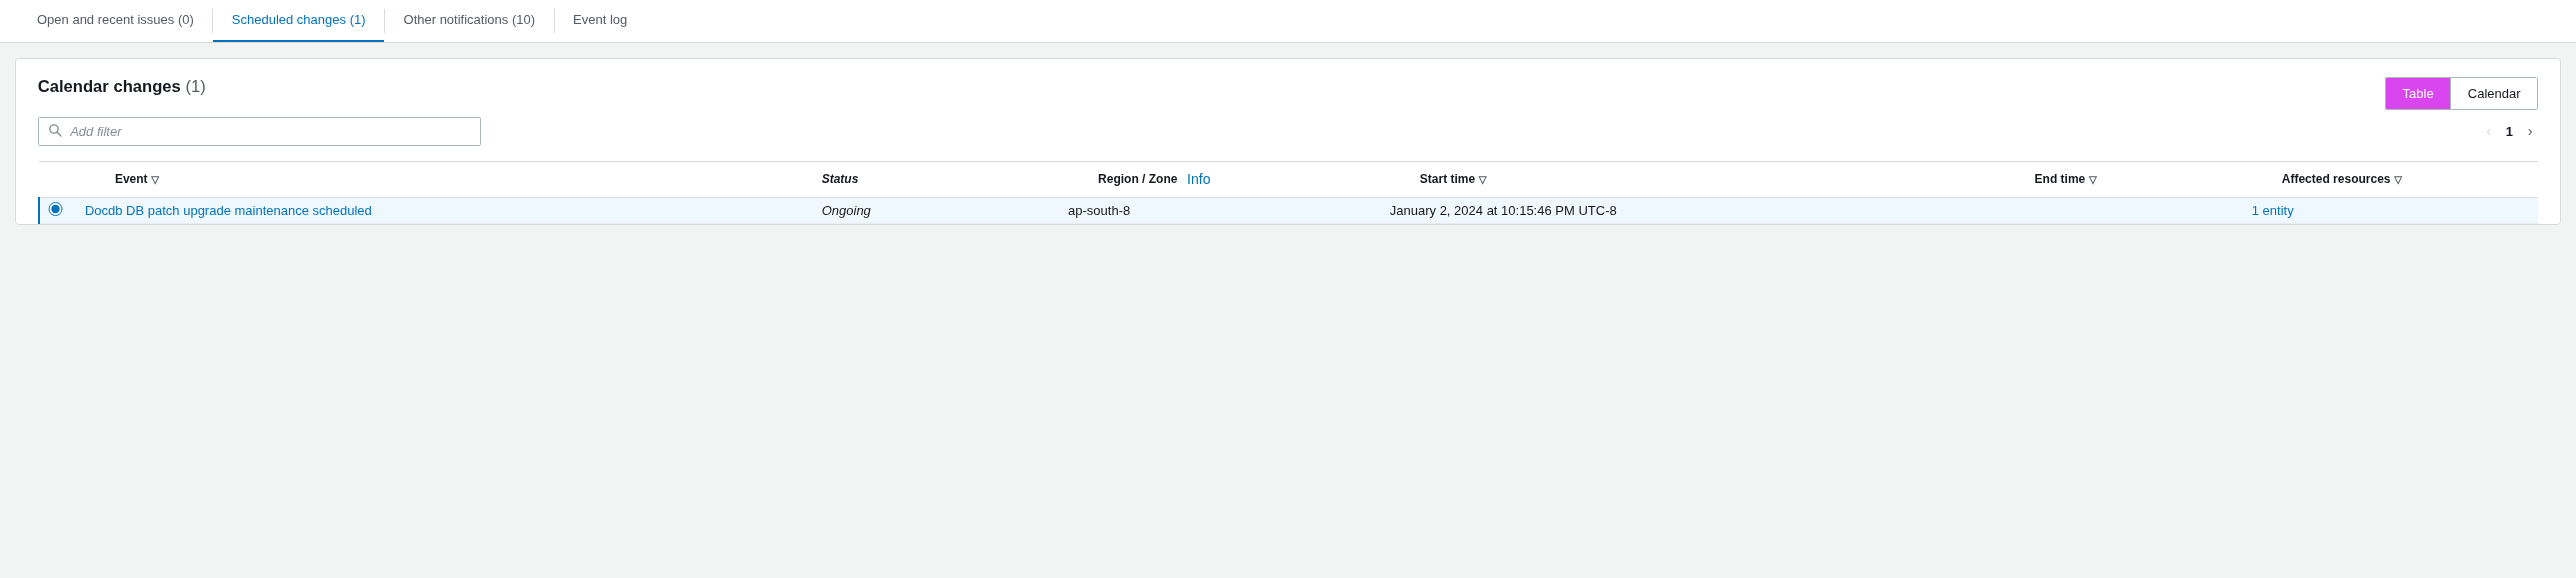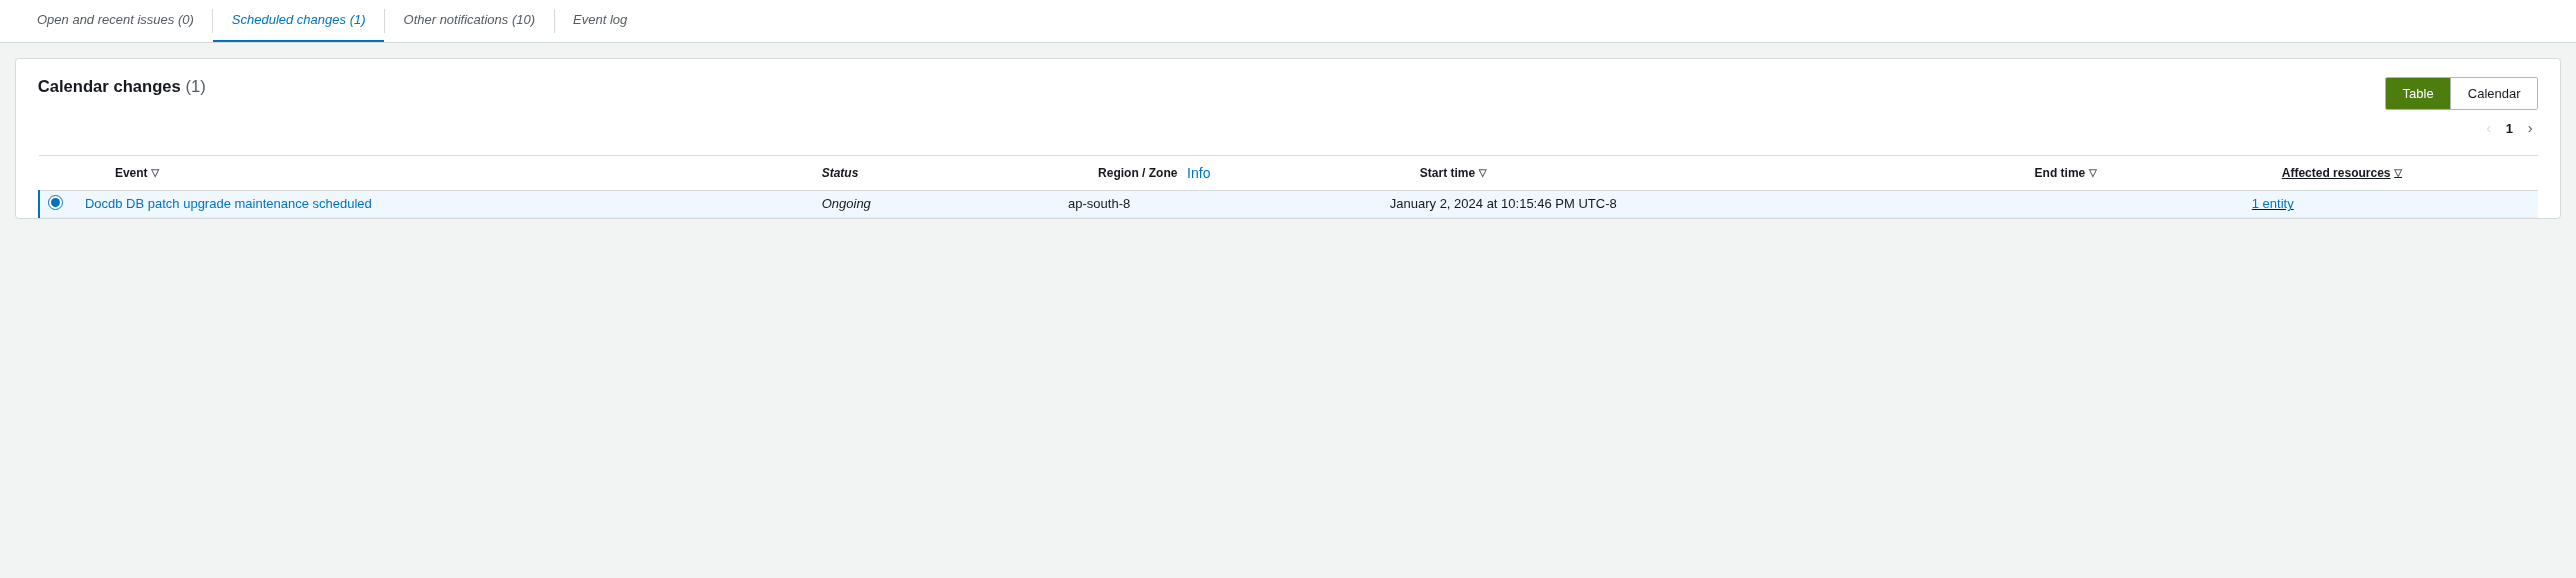--- a/index.html
+++ b/index.html
@@ -18,21 +18,20 @@
       padding: 0 18.5px;
     }
     .tab-item {
       padding: 11px 18.5px;
       cursor: pointer;
       font-size: 13px;
       color: #545b64;
       border-bottom: 2.8px solid transparent;
       white-space: nowrap;
       line-height: 1.4;
-      font-style: italic;
     }
     .tab-item.active {
       color: #0073bb;
       border-bottom: 2.8px solid #0073bb;
       font-weight: 500;
     }
     .tab-separator {
       border-left: 0.9px solid #d5dbdb;
       margin: 9.2px 0;
     }
@@ -73,21 +72,21 @@
     .view-toggle-btn {
       padding: 5.5px 16.6px;
       font-size: 13px;
       cursor: pointer;
       background: #fff;
       color: #16191f;
       border: none;
       line-height: 1.5;
     }
     .view-toggle-btn.active {
-      background: #4d7c0f;
+      background: #d946ef;
       color: #fff;
     }
     .view-toggle-btn:not(:last-child) {
       border-right: 0.9px solid #aab7b8;
     }
 
     
     .section-desc {
       font-size: 12px;
       color: #545b64;
@@ -220,21 +219,21 @@
     .link-cell {
       color: #0073bb;
       text-decoration: none;
       cursor: pointer;
     }
     .col-event { width: 30%; }
     .col-status { width: 10%; font-style: italic; }
     .col-region { width: 13%; }
     .col-start { width: 25%; }
     .col-end { width: 10%; }
-    .col-affected { width: 12%; text-decoration: underline; }
+    .col-affected { width: 12%; }
   </style>
 </head>
 <body>
 
 <div class="tabs-bar">
   <div class="tab-item">Open and recent issues (0)</div>
   <div class="tab-separator"></div>
   <div class="tab-item active">Scheduled changes (1)</div>
   <div class="tab-separator"></div>
   <div class="tab-item">Other notifications (10)</div>
@@ -252,20 +251,29 @@
       </span>
     </div>
     <div class="view-toggle">
       <button class="view-toggle-btn active">Table</button>
       <button class="view-toggle-btn">Calendar</button>
     </div>
   </div>
 
 
   <div class="filter-bar">
+    <div class="filter-input-wrapper">
+      <span>
+        <svg width="14.8" height="14.8" viewBox="0 0 16 16" fill="none" xmlns="http://www.w3.org/2000/svg">
+          <circle cx="6.5" cy="6.5" r="4.5" stroke="#878d96" stroke-width="1.5"></circle>
+          <line x1="10" y1="10" x2="14" y2="14" stroke="#878d96" stroke-width="1.5" stroke-linecap="round"></line>
+        </svg>
+      </span>
+      <input class="filter-input" type="text" placeholder="Add filter" style="">
+    </div>
     <div class="pagination">
       <button class="page-btn" disabled="">‹</button>
       <span class="page-num">1</span>
       <button class="page-btn">›</button>
     </div>
   </div>
 
   <table class="data-table">
     <thead>
       <tr>

